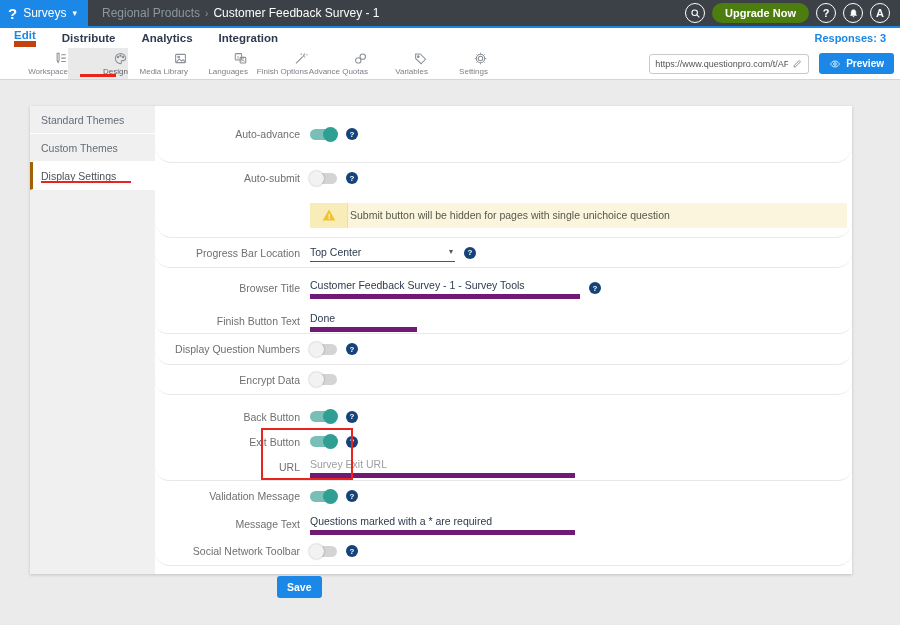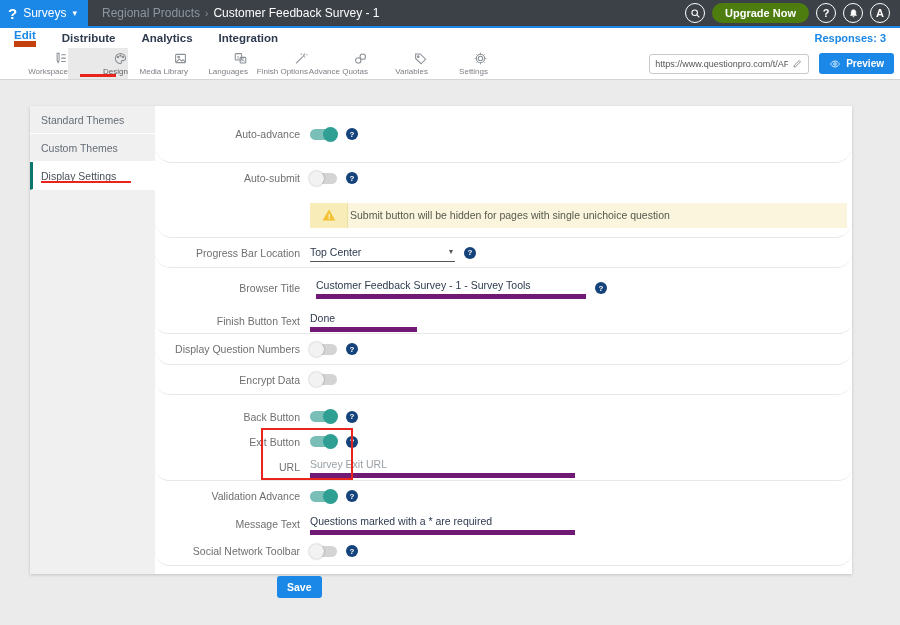--- a/index.html
+++ b/index.html
@@ -41,21 +41,21 @@
   .preview-btn { background:#1b87e6; color:#fff; border:none; border-radius:3px; height:21px; padding:0 10px; font-size:10px; font-weight:bold; display:flex; align-items:center; gap:5px; }
   .preview-btn svg { width:12px; height:12px; stroke:#fff; fill:none; stroke-width:1.4; }
 
   
   .page-body { position:absolute; top:80px; left:0; width:900px; height:545px; background:#ebebeb; }
   .card { position:absolute; left:30px; top:10px; width:822px; height:468px; background:#fff; box-shadow:0 1px 3px rgba(0,0,0,.18); display:flex;margin-top:16px; }
 
   
   .side { width:125px; background:#f0f0f0; flex:none; }
   .side-item { height:28px; display:flex; align-items:center; padding-left:11px; font-size:10.5px; color:#646d76; background:#f0f0f0; border-bottom:1px solid #fff; position:relative; }
-  .side-item.active { background:#fff; border-left:3px solid #0f766e; padding-left:8px; color:#4a525a; }
+  .side-item.active { background:#fff; border-left:3px solid #a16207; padding-left:8px; color:#4a525a; }
   .red-underline-side { position:absolute; left:8px; top:19px; width:90px; height:2px; background:#e8241d; }
 
   
   .form { flex:1; position:relative; font-size:10.5px; }
   .frow { display:flex; align-items:center;border-radius:17px; }
   .frow.bline { border-bottom:1px solid #e8e8e8; }
   .flabel { width:145px; text-align:right; color:#6e6f71; flex:none; }
   .fctrl { margin-left:10px; display:flex; align-items:center; gap:9px; }
 
   
@@ -254,21 +254,21 @@
         <span class="flabel">Progress Bar Location</span>
         <span class="fctrl">
           <span class="uselect">
             <span>Top Center</span>
             <span class="caret">▾</span>
           </span>
           <span class="help">?</span>
         </span>
       </div>
 
-      <div class="frow" style="height:40px;gap:6px;">
+      <div class="frow" style="height:40px;">
         <span class="flabel">Browser Title</span>
         <span class="fctrl">
           <input class="uinput w-long" value="Customer Feedback Survey - 1 - Survey Tools" style="">
           <span class="help">?</span>
         </span>
       </div>
 
 
       <div class="frow bline" style="height:26px;">
         <span class="flabel">Finish Button Text</span>
@@ -309,21 +309,21 @@
       </div>
 
       <div class="frow bline" style="height:28px;">
         <span class="flabel">URL</span>
         <span class="fctrl">
             <input class="uinput w-med" placeholder="Survey Exit URL" style="">
           </span>
       </div>
 
       <div class="frow" style="height:30px;">
-        <span class="flabel">Validation Advance</span>
+        <span class="flabel">Validation Message</span>
         <span class="fctrl">
           <span class="toggle toggle-on"></span>
           <span class="help">?</span>
         </span>
       </div>
 
       <div class="frow" style="height:26px;">
         <span class="flabel">Message Text</span>
         <span class="fctrl">
             <input class="uinput w-med" value="Questions marked with a * are required" style="">

